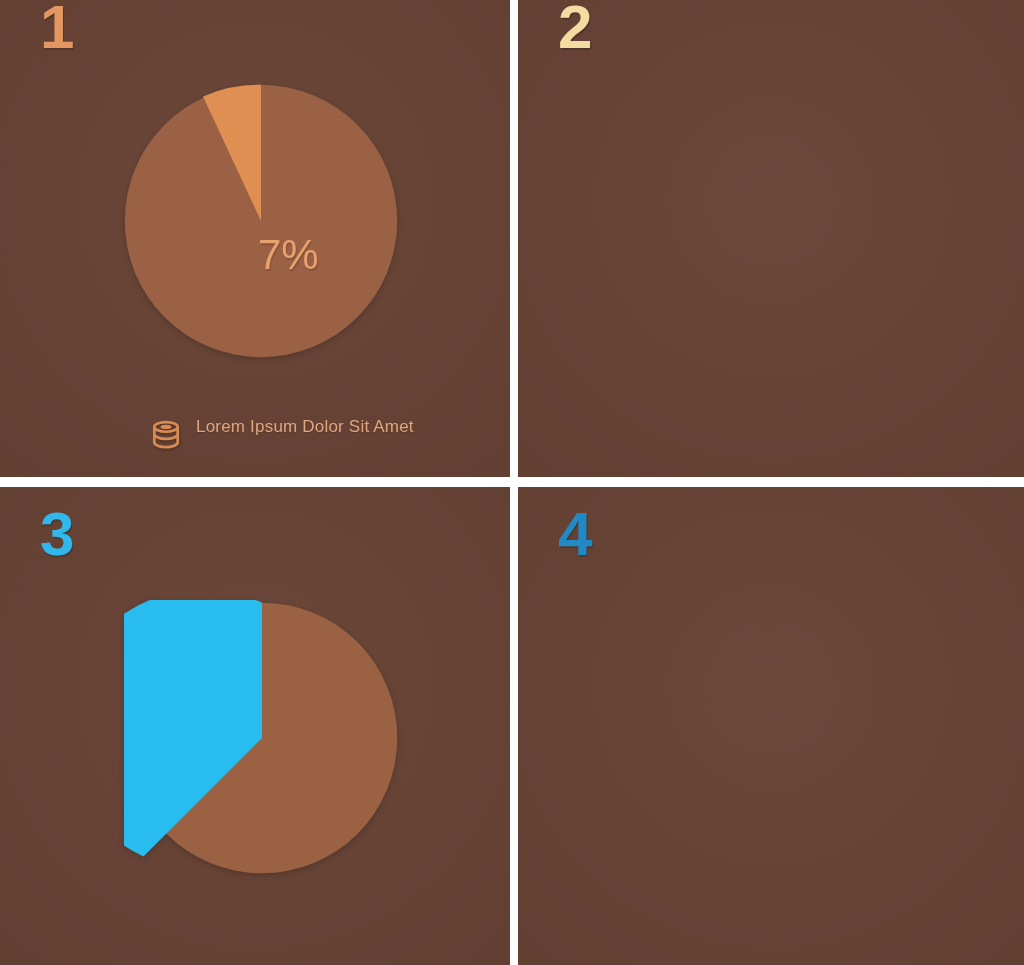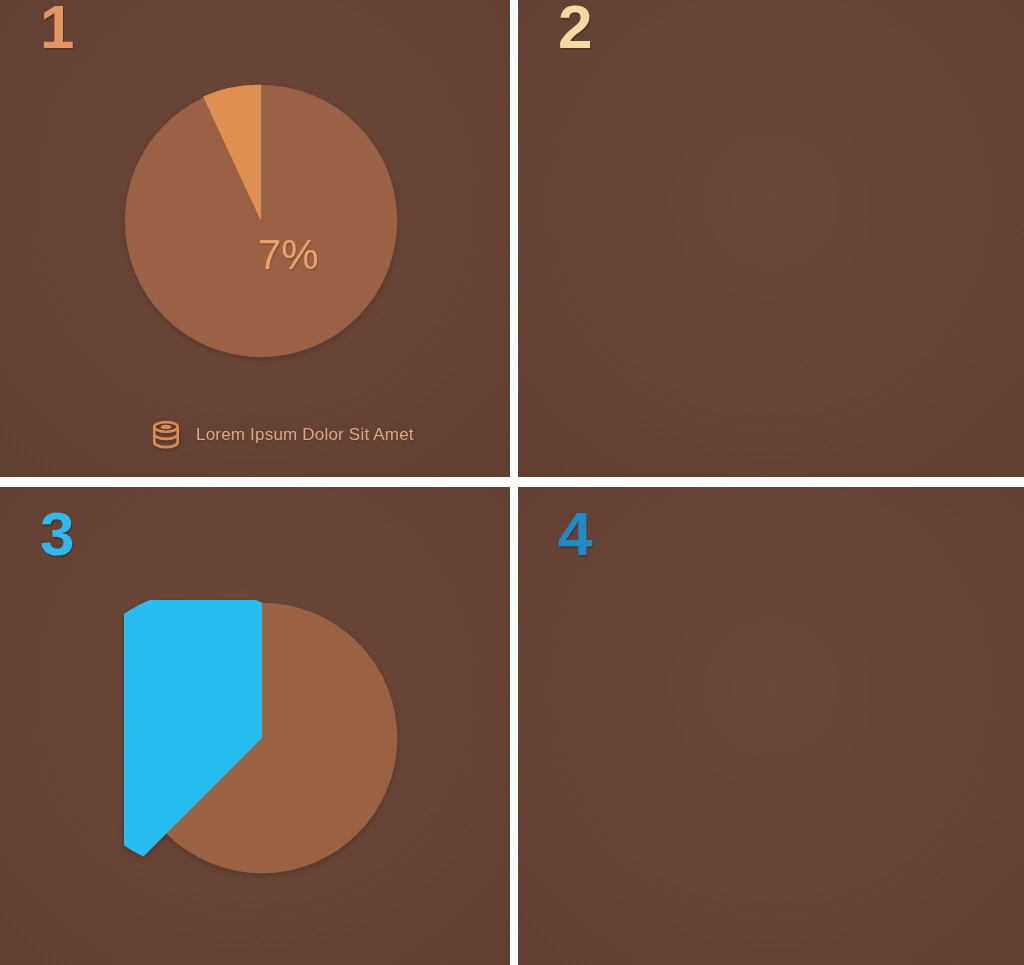--- a/index.html
+++ b/index.html
@@ -76,21 +76,20 @@
     letter-spacing: 0px;
     text-shadow: 1px 2px 1px rgba(0,0,0,0.14);
     white-space: nowrap;
   }
   .pct-label.l1 { left: 258px; top: 234px; font-size: 42px; }
 
   .legend {
     position: absolute;
     z-index: 4;
     display: flex;
-    align-items: center;
     gap: 12px;
     white-space: nowrap;
   }
   .legend.g1 { left: 148px; top: 417px; }
 
   .legend-icon { width: 36px; height: 36px; display: block; flex: 0 0 auto;
                  filter: drop-shadow(1px 2px 1px rgba(0,0,0,0.18)); }
   .legend-text {
     font-size: 17px;
     letter-spacing: 0.2px;

